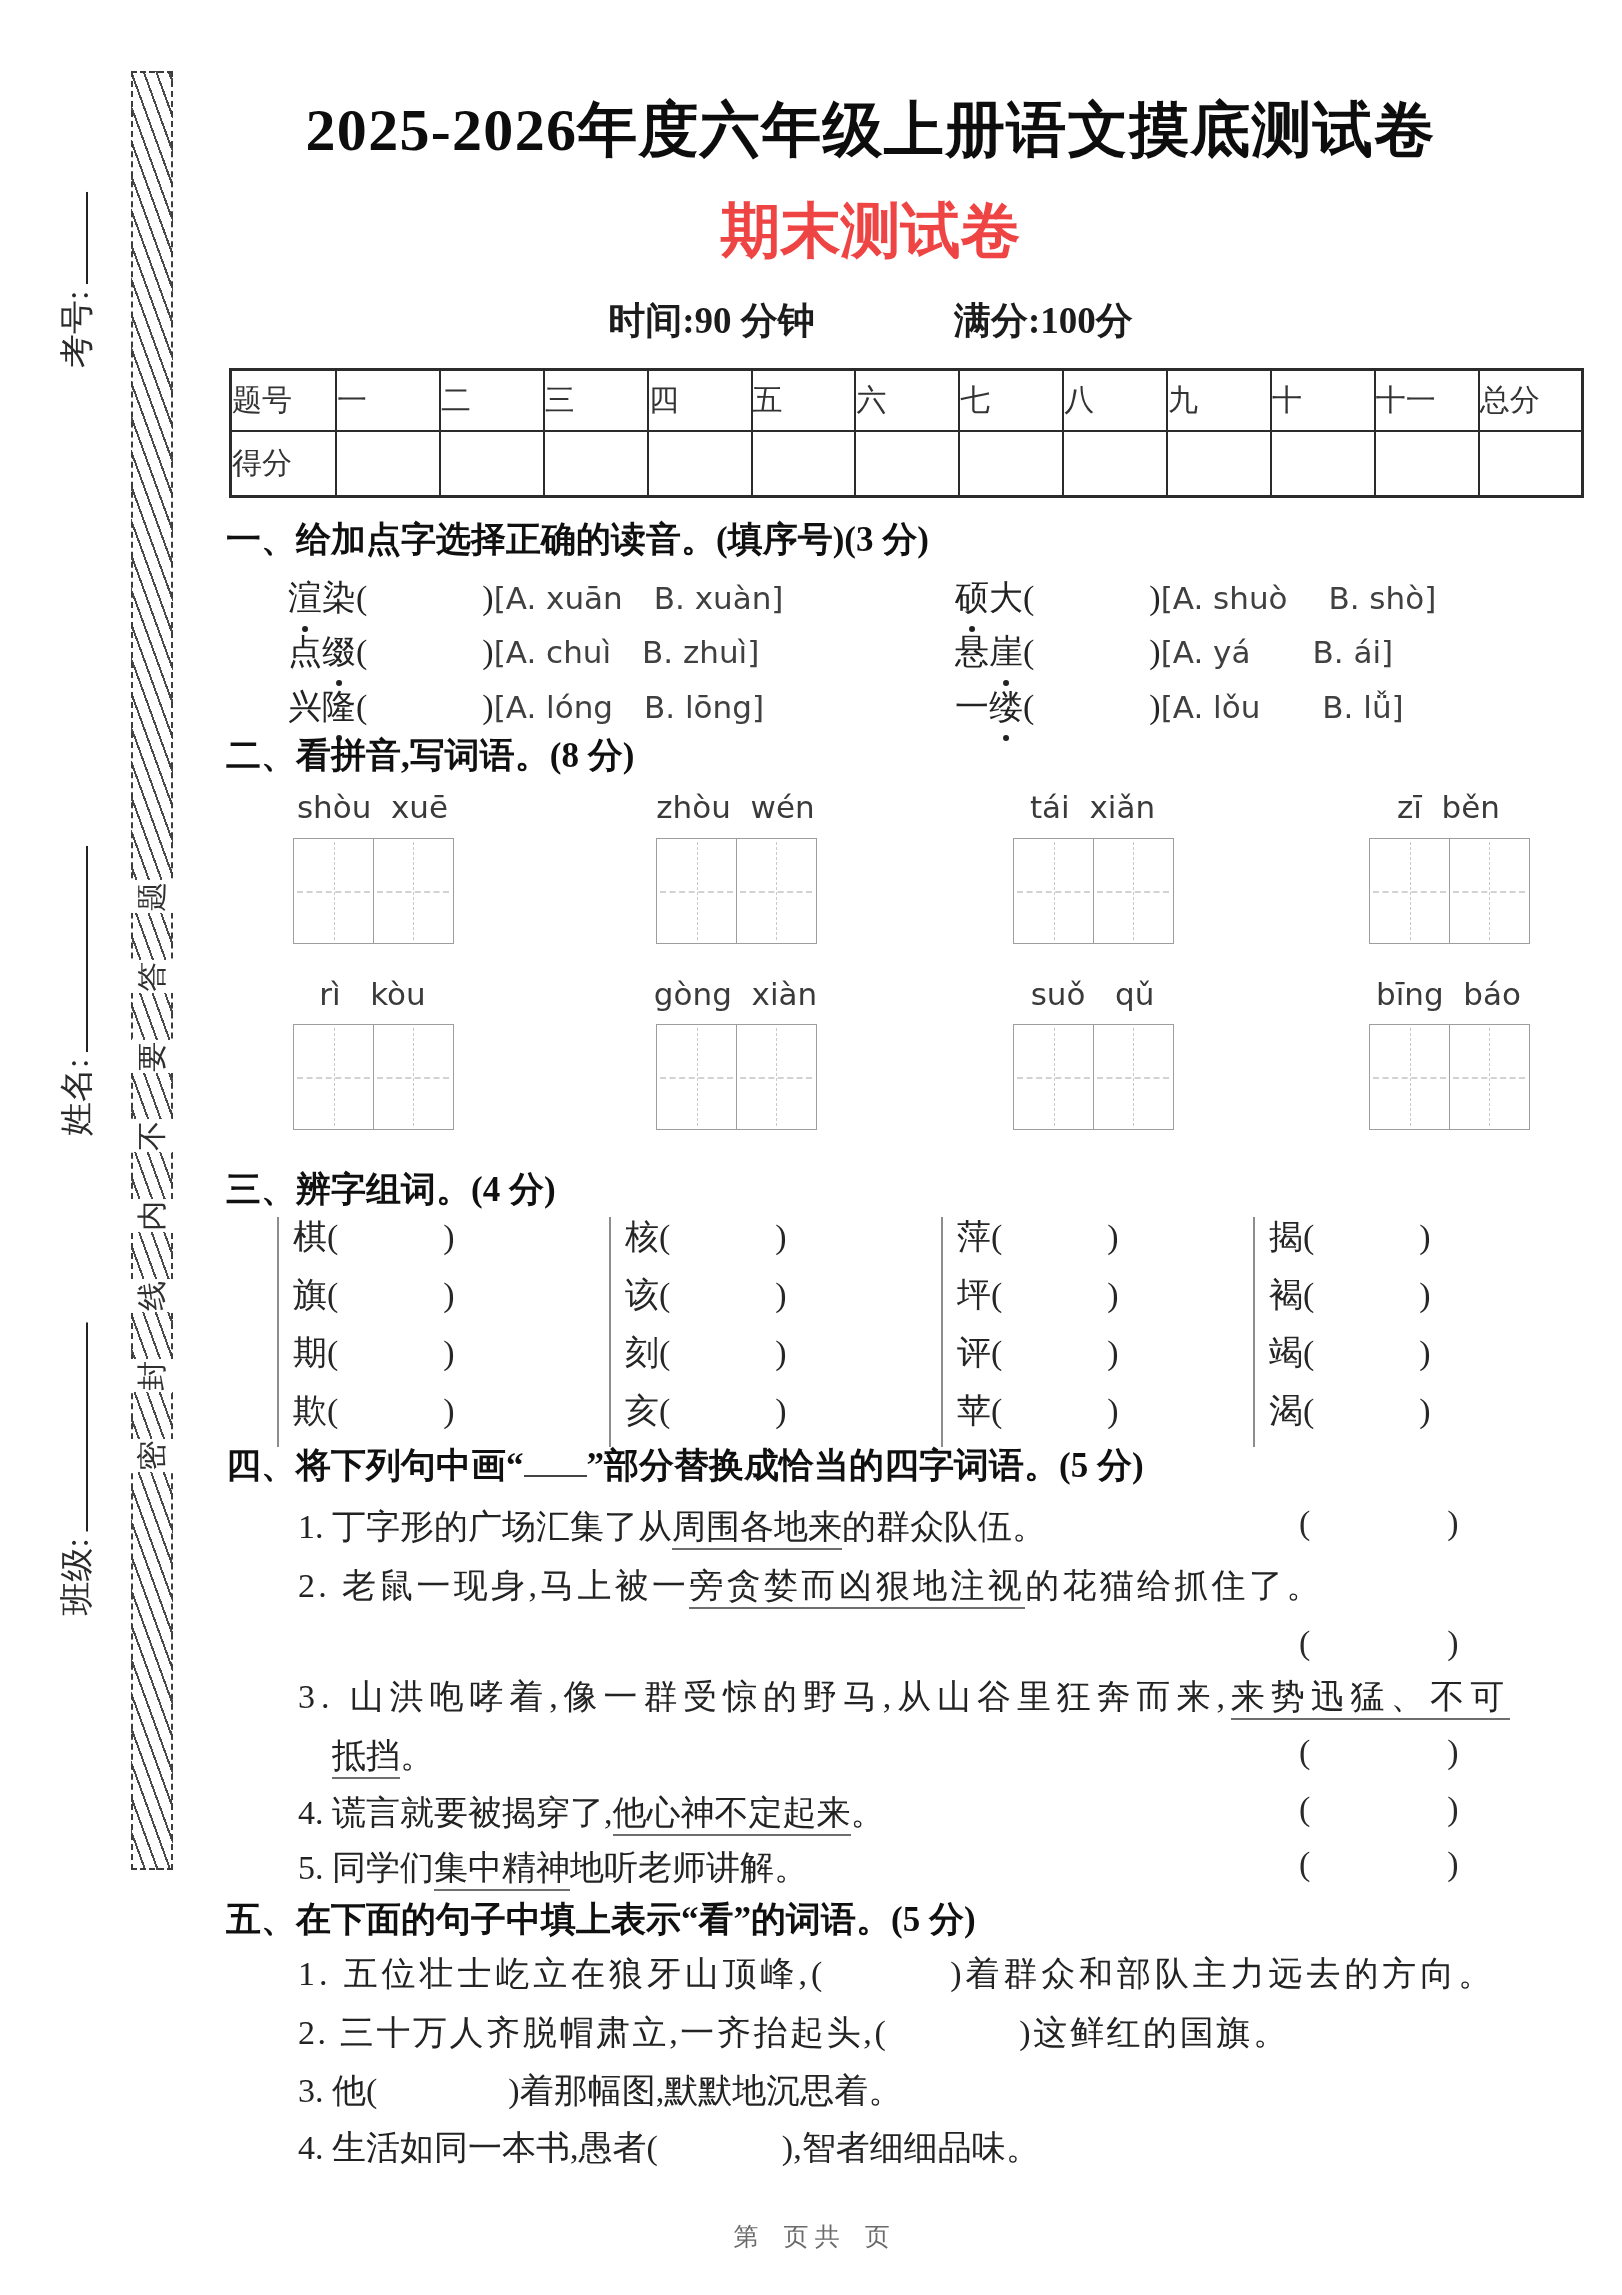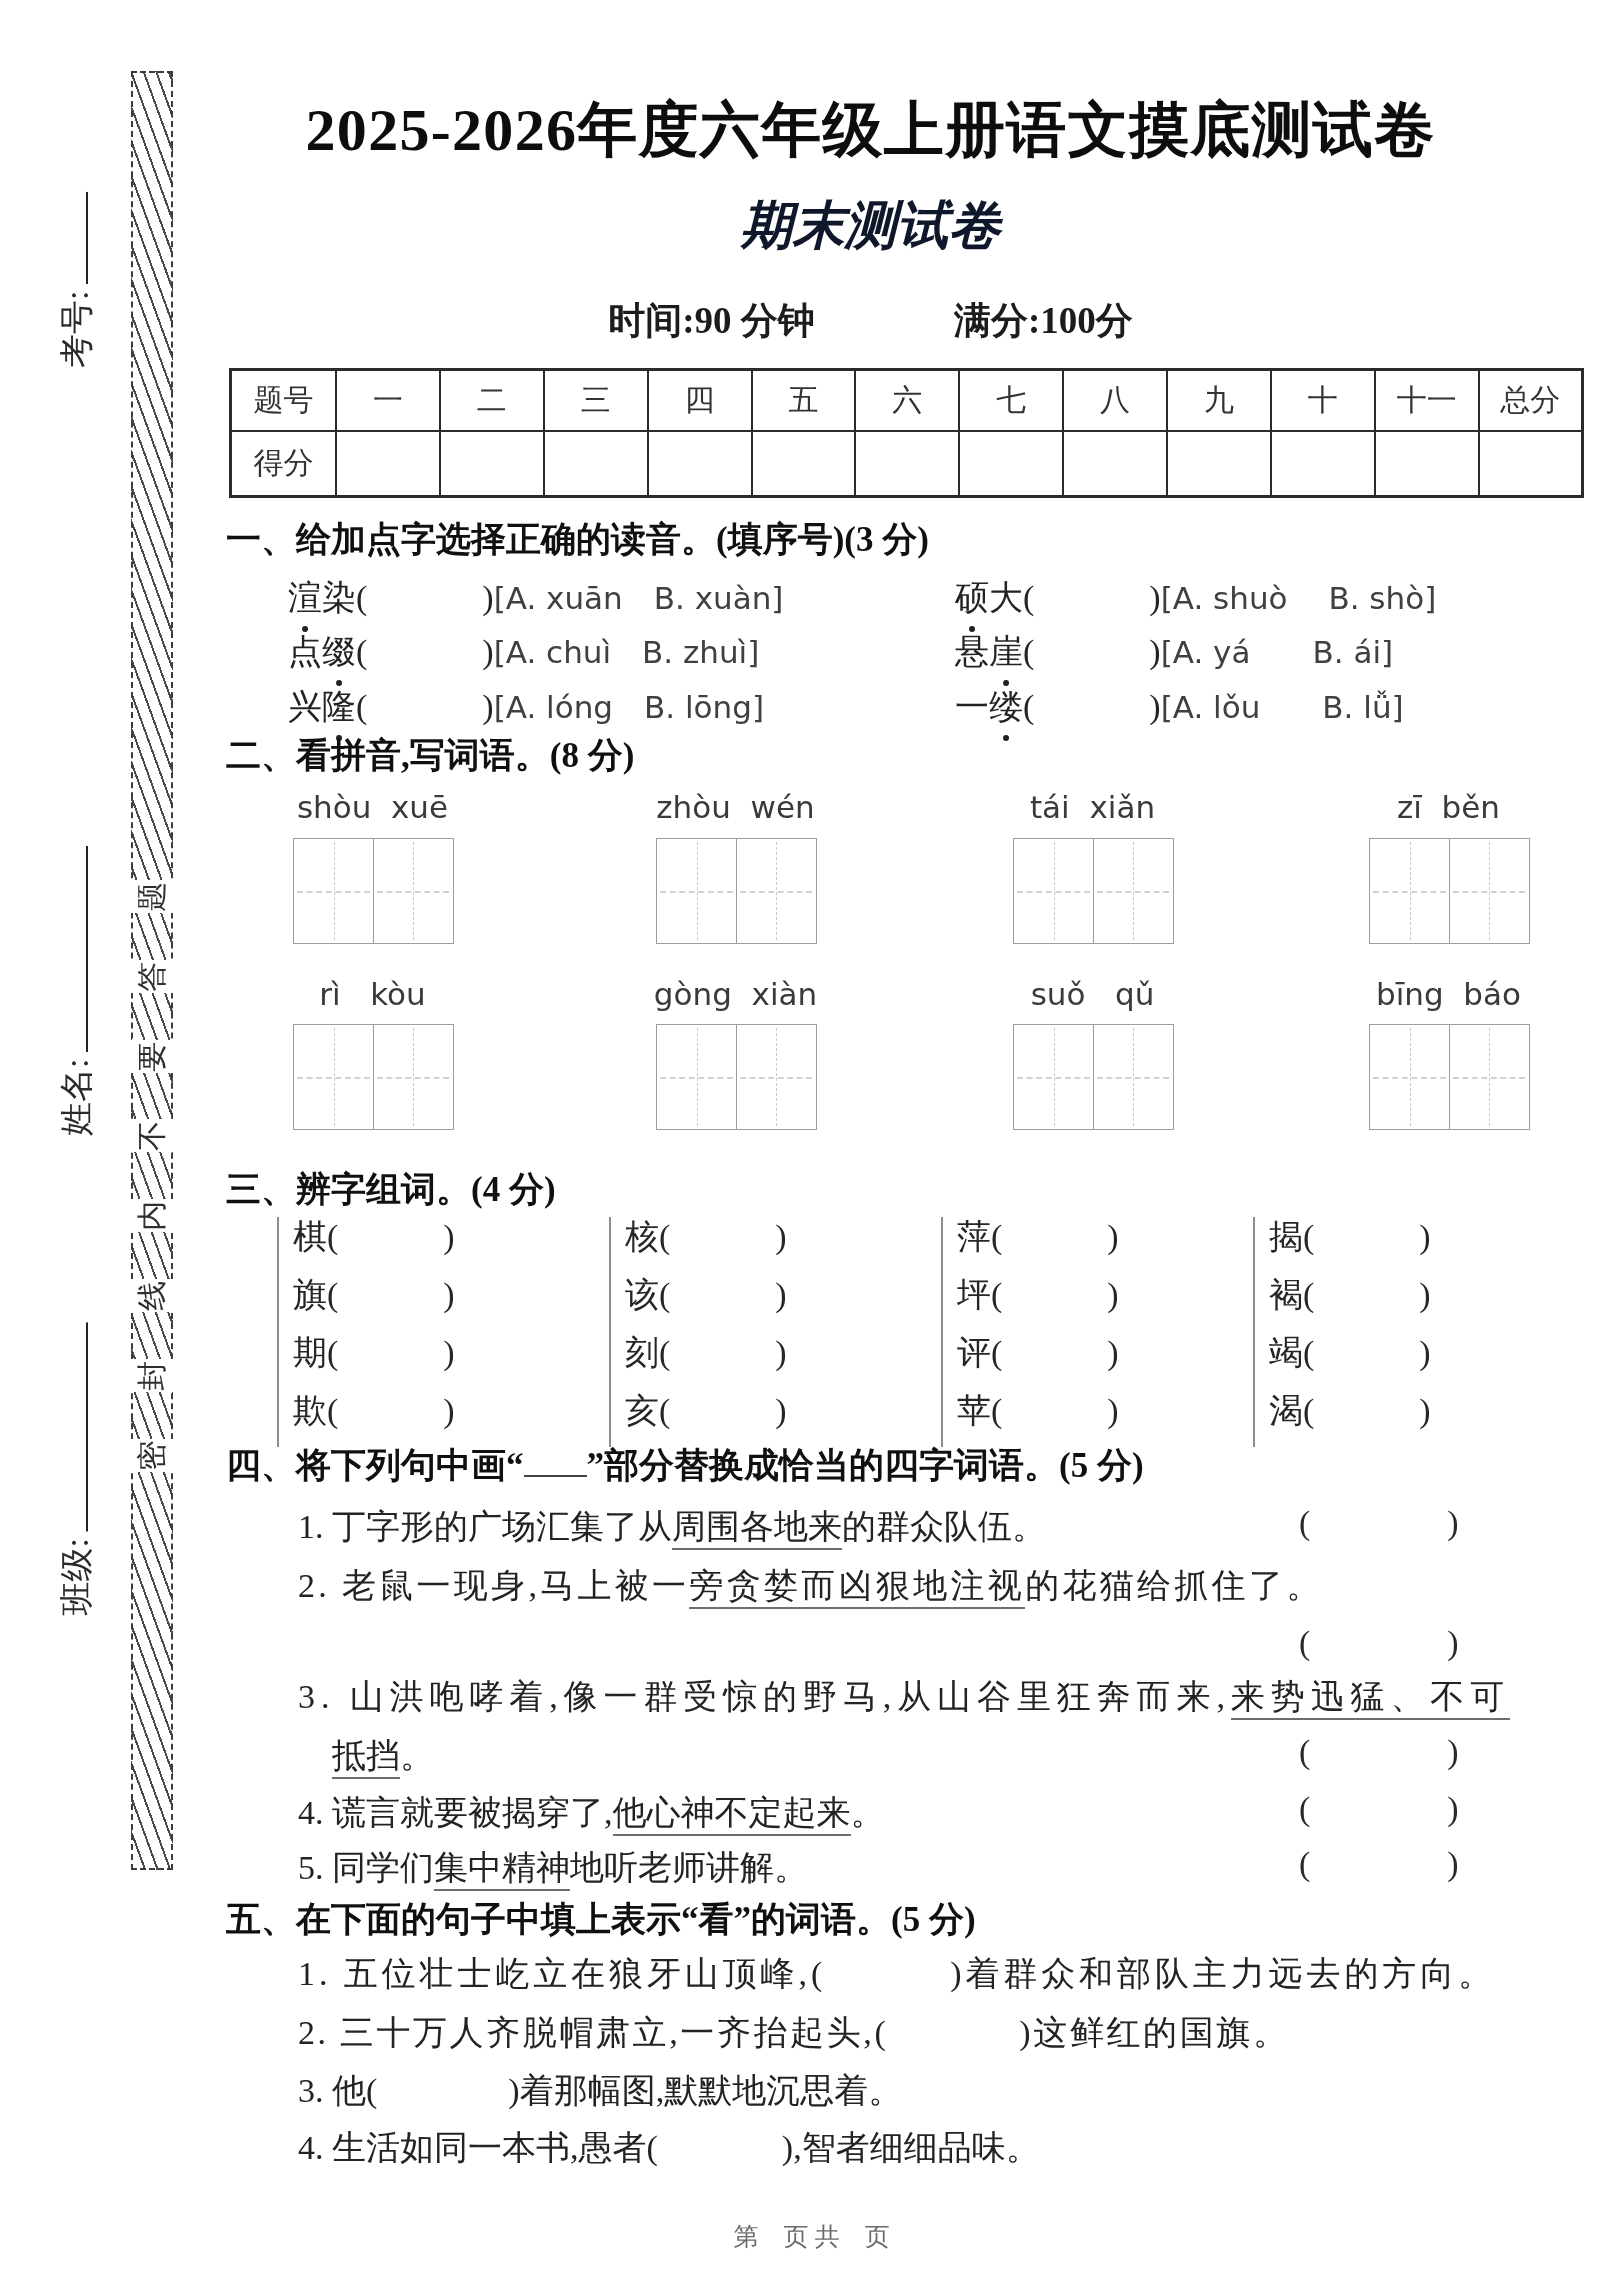--- a/index.html
+++ b/index.html
@@ -7,30 +7,30 @@
     width:1623px;height:2295px;position:relative;background:#ffffff;
     font-family:"Liberation Serif","DejaVu Serif",serif;color:#1c1c1c;
     overflow:hidden;
   }
   .abs{position:absolute;}
 
   
   .main-title{left:164px;top:90px;width:1413px;text-align:center;
     font-size:60px;font-weight:bold;letter-spacing:1.3px;color:#0d0d0d;white-space:nowrap;}
   .sub-title{left:164px;top:191px;width:1413px;text-align:center;
-    font-size:52px;font-weight:bold;color:#0f172a;font-style:italic;}
+    font-size:60px;font-weight:bold;color:#ef4444;}
   .info-line{left:164px;top:296px;width:1413px;text-align:center;font-size:37px;font-weight:bold;}
   .info-line span{margin:8px 65px;white-space:pre;}
 
   
   .score-table{left:229px;top:368px;width:1355px;}
   table{border-collapse:collapse;width:100%;table-layout:fixed;}
   table,td{border:2px solid #2b2b2b;}
   table{border-width:3.3px;}
-  td{height:59px;text-align:center;vertical-align:middle;font-size:30px;color:#333;padding:0;}
+  td{height:59px;text-align:left;vertical-align:middle;font-size:30px;color:#333;padding:0;}
   td.first{width:103px;}
   tr.score-row td{height:63px;margin-top:16px;}
 
   
   .sec-title{font-size:35px;font-weight:bold;color:#101010;white-space:nowrap;}
   .q-line{font-size:34px;color:#232323;white-space:nowrap;}
   .gap{display:inline-block;}
   .opts{font-family:"DejaVu Sans","Liberation Sans",sans-serif;font-size:31px;color:#404040;white-space:pre;}
   .dotch{position:relative;display:inline-block;}
   .dotch::after{content:"";position:absolute;left:50%;bottom:-10.5px;width:5.9px;height:5.9px;

